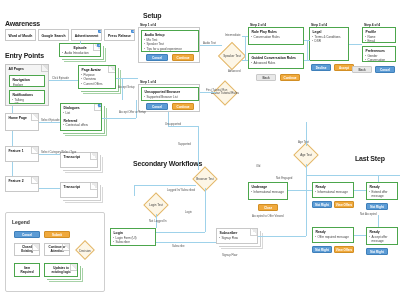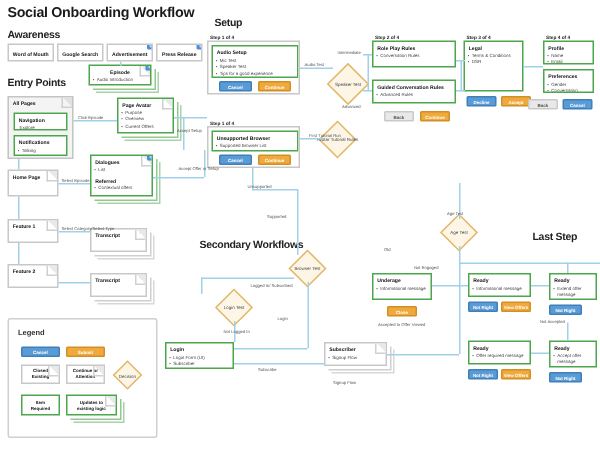--- a/index.html
+++ b/index.html
@@ -66,21 +66,20 @@
   #legend{position:absolute;left:5px;top:212px;width:98px;height:78px;
        background:#fff;border:1px solid #cfcfcf;border-radius:2px;}
   #legend .lg-title{font-size:5px;font-weight:bold;position:absolute;left:6px;top:6px;}
   .lg-item{position:absolute;box-sizing:border-box;}
 </style>
 </head>
 <body>
 
 <div id="canvas">
 
-  <div class="title doc-title">Social Onboarding Workflow</div>
 
   <div class="title sec-title" style="top:20px;left:5px;">Awareness</div>
   <div class="title sec-title" style="top:52px;left:5px;">Entry Points</div>
   <div class="title sec-title" style="top:12px;left:143px;">Setup</div>
   <div class="title sec-title" style="top:160px;left:133px;">Secondary Workflows</div>
   <div class="title sec-title" style="top:155px;left:355px;">Last Step</div>
 
   <div class="card" style="left:5px;top:29px;width:31px;height:12px;">
     <div class="c-head" style="text-align:center;padding-top:4px;">Word of Mouth</div>
   </div>

